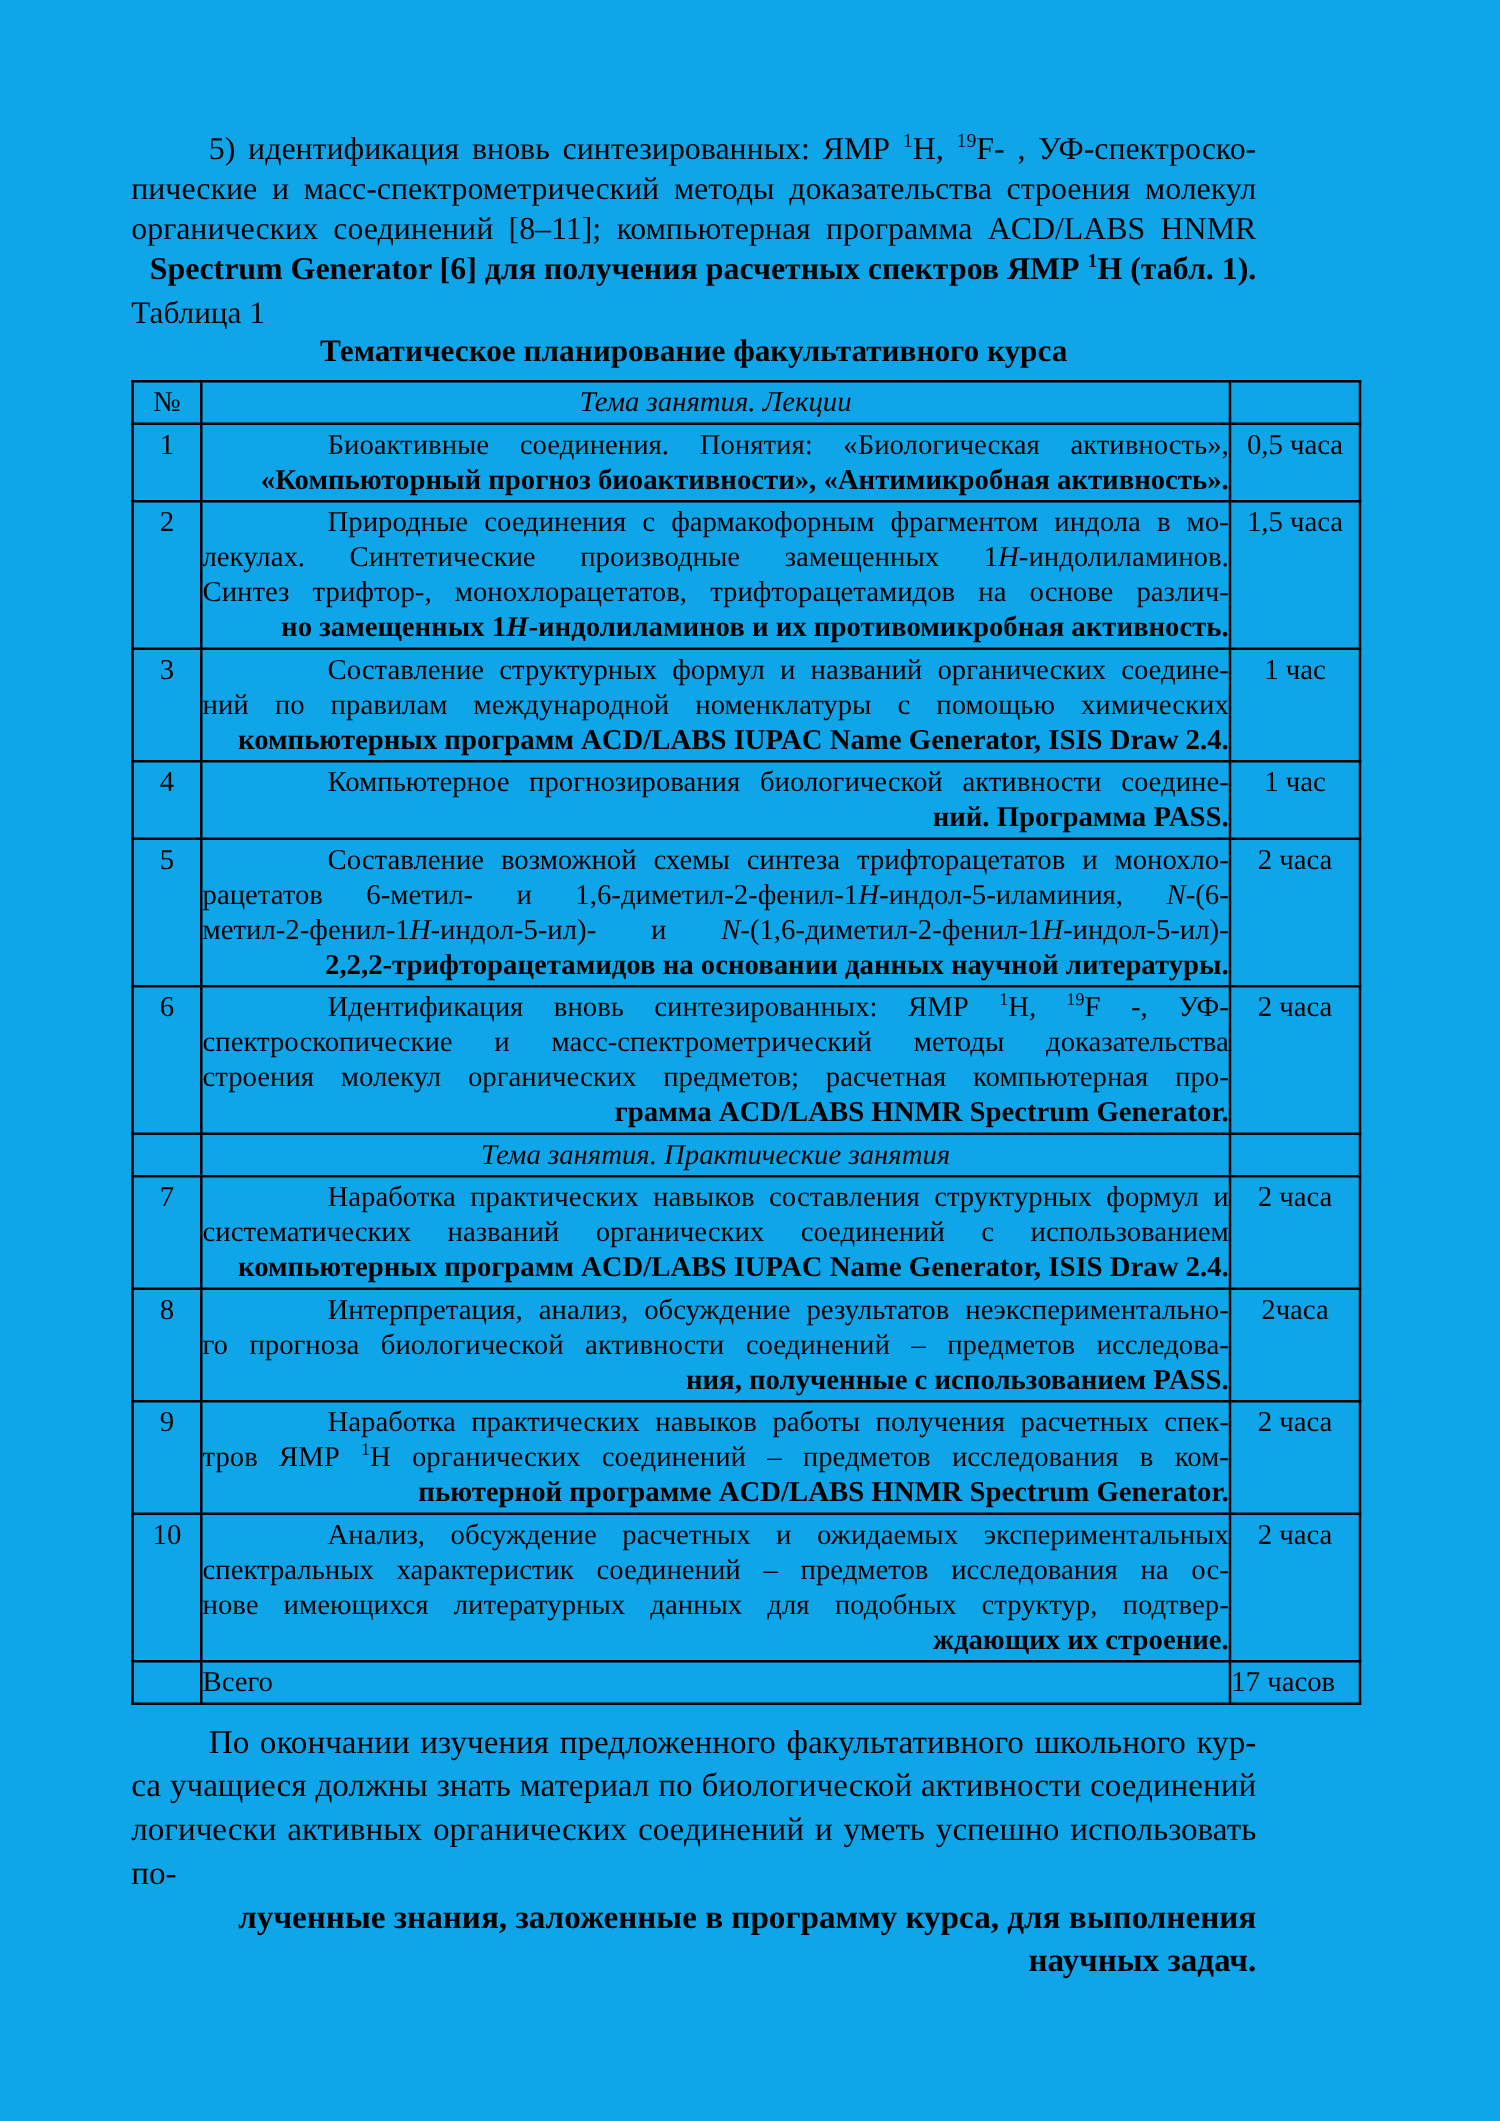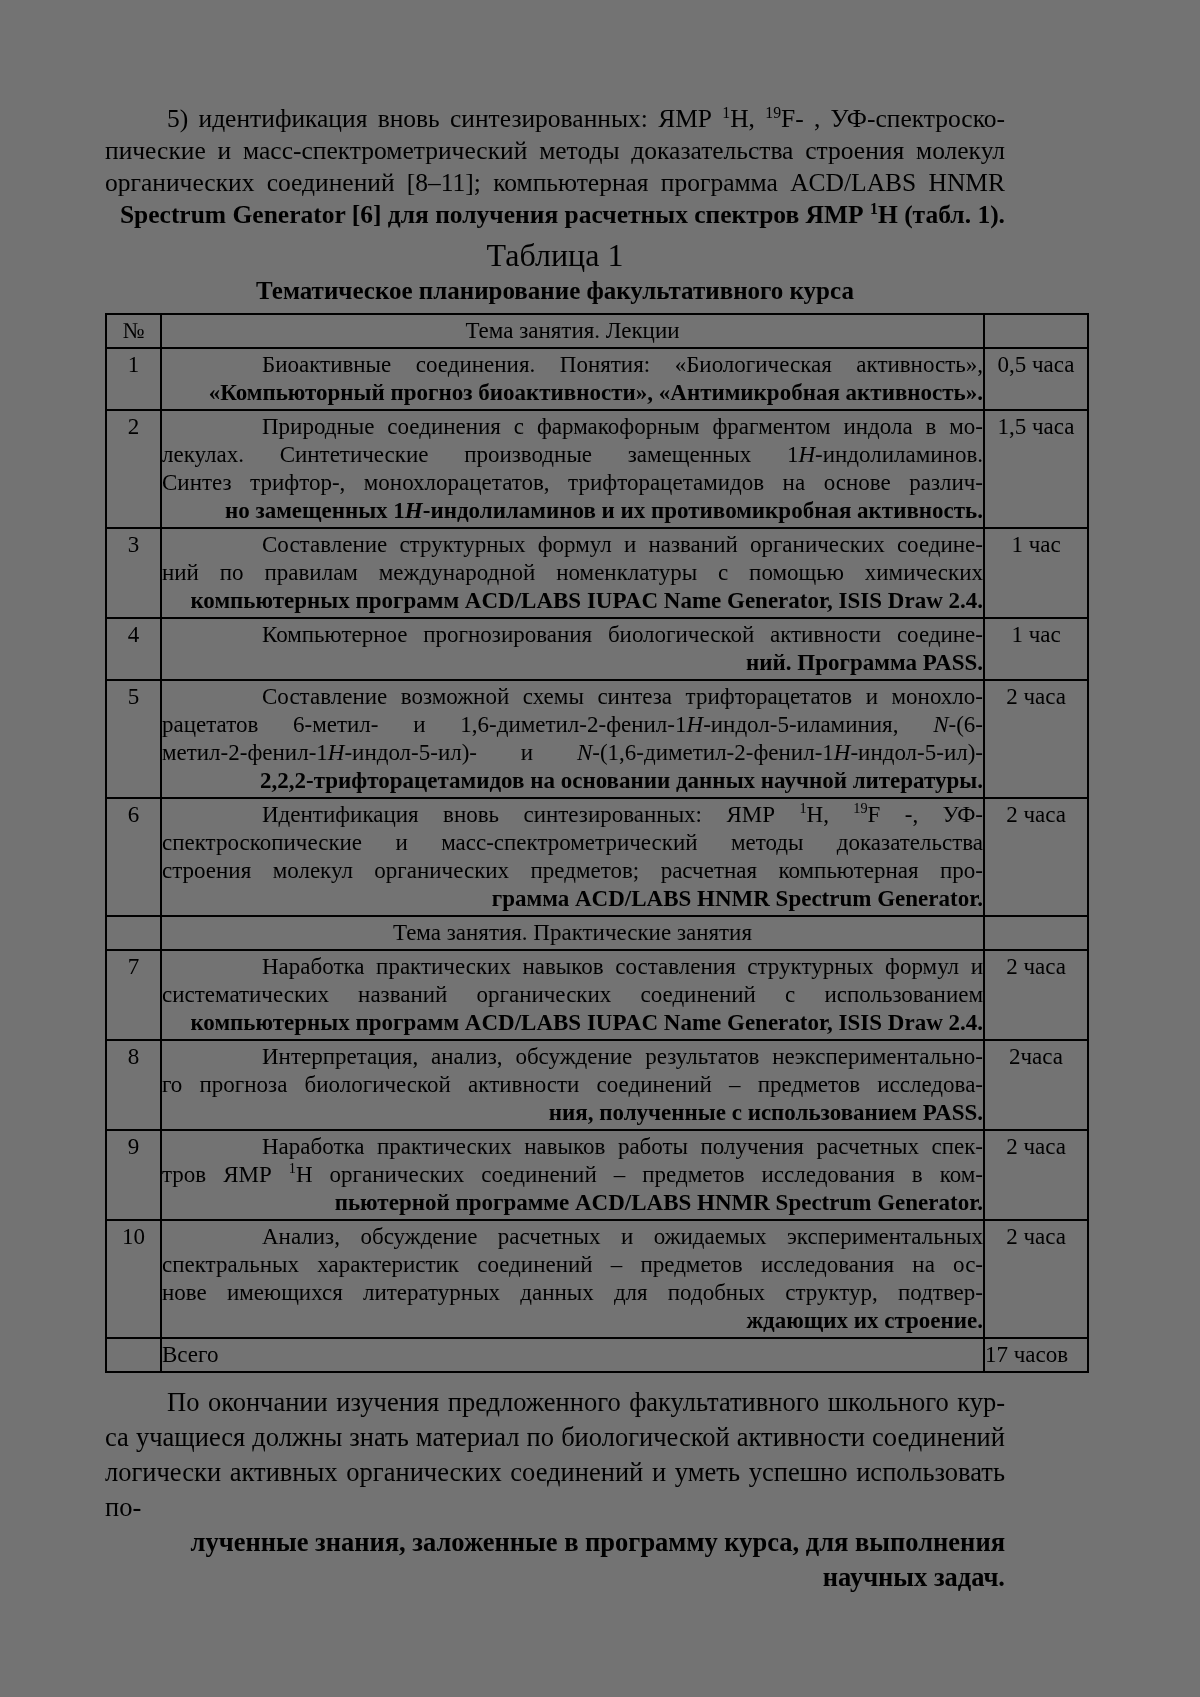--- a/index.html
+++ b/index.html
@@ -1,43 +1,43 @@
 <!DOCTYPE html>
 <html><head>
 <meta charset="utf-8">
 <style>
   html,body{margin:0;padding:0;background:#e9e9e9;}
   .page{
-    width:1200px;height:1697px;background:#737373;position:relative;
+    width:1200px;height:1697px;background:#0ea5e9;position:relative;
     font-family:"Liberation Serif","DejaVu Serif",serif;color:#000;
     overflow:hidden;
   }
   .content{position:absolute;left:105px;top:0;width:982px;}
 
   
   .para{width:900px;}
   .para-top{margin-top:103px;font-size:25.5px;line-height:32px;}
   .para-bottom{margin-top:12px;font-size:26.5px;line-height:35px;}
   .ln{text-align:justify;text-align-last:justify;white-space:normal;}
   .ln.last{text-align:right;text-align-last:auto;font-weight:bold;}
   .para .ln.first{text-indent:62px;}
   td .ln.first{text-indent:72px;margin-left:28px;}
 
   sup{font-size:0.62em;line-height:0;vertical-align:super;}
   i{font-style:italic;}
 
-  .table-label{width:900px;text-align:center;font-size:32px;margin-top:6px;}
+  .table-label{width:900px;text-align:left;font-size:25px;margin-top:6px;}
   .table-title{width:900px;text-align:center;font-weight:bold;font-size:25px;margin-top:3px;margin-bottom:8px;}
 
   table.plan{border-collapse:collapse;table-layout:fixed;width:982px;font-size:23px;line-height:28px;}
   table.plan td{border:2px solid #000;vertical-align:top;padding:2px 0;}
   td.c-num{text-align:center;}
   td.c-topic{padding:2px 7px;}
   td.c-hours{text-align:center;padding:2px 2px;}
-  td.section-cell{text-align:center;padding:2px 7px;}
+  td.section-cell{text-align:center;font-style:italic;padding:2px 7px;}
   td.total-label{padding-left:69px;}
   td.total-hours{text-align:left;padding-left:4px;}
 </style>
 </head>
 <body>
 
 <div class="page">
   <div class="content">
 
     <div class="para para-top">

